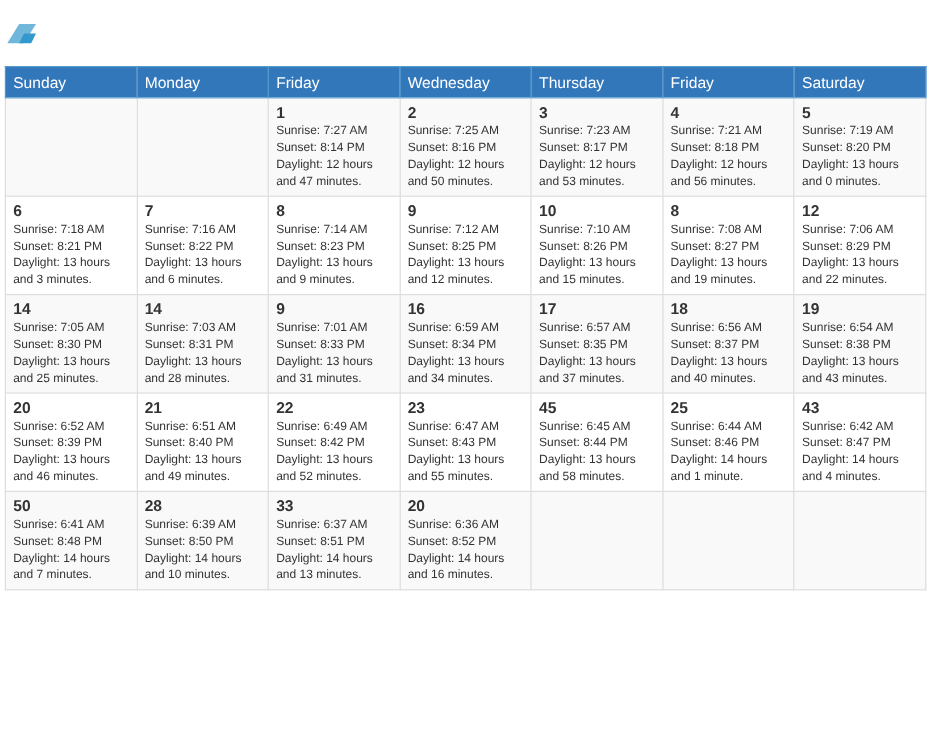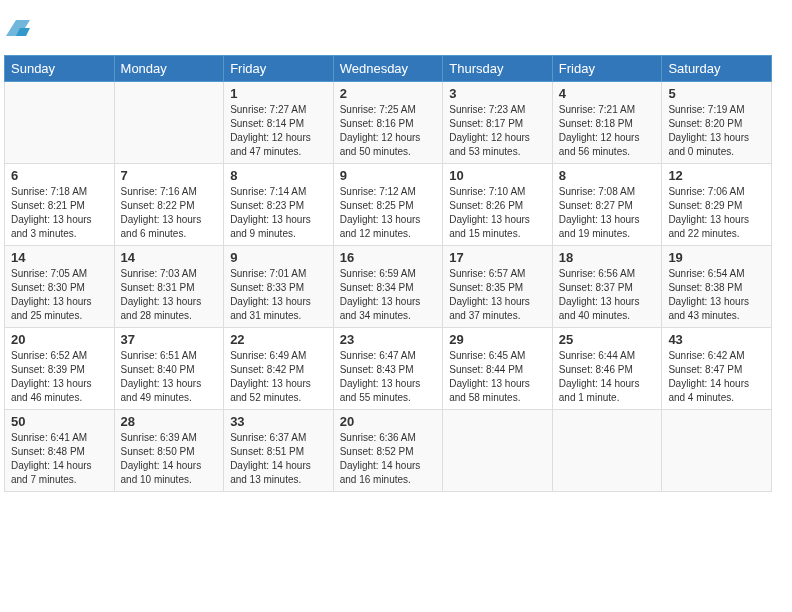--- a/index.html
+++ b/index.html
@@ -225,33 +225,33 @@
         <span class="day-num">19</span>
         <span class="day-info">Sunrise: 6:54 AM<br>Sunset: 8:38 PM<br>Daylight: 13 hours and 43 minutes.</span>
       </td>
         </tr>
         <tr>
           <td>
         <span class="day-num">20</span>
         <span class="day-info">Sunrise: 6:52 AM<br>Sunset: 8:39 PM<br>Daylight: 13 hours and 46 minutes.</span>
       </td>
           <td>
-        <span class="day-num">37</span>
+        <span class="day-num">21</span>
         <span class="day-info">Sunrise: 6:51 AM<br>Sunset: 8:40 PM<br>Daylight: 13 hours and 49 minutes.</span>
       </td>
           <td>
         <span class="day-num">22</span>
         <span class="day-info">Sunrise: 6:49 AM<br>Sunset: 8:42 PM<br>Daylight: 13 hours and 52 minutes.</span>
       </td>
           <td>
         <span class="day-num">23</span>
         <span class="day-info">Sunrise: 6:47 AM<br>Sunset: 8:43 PM<br>Daylight: 13 hours and 55 minutes.</span>
       </td>
           <td>
-        <span class="day-num">29</span>
+        <span class="day-num">45</span>
         <span class="day-info">Sunrise: 6:45 AM<br>Sunset: 8:44 PM<br>Daylight: 13 hours and 58 minutes.</span>
       </td>
           <td>
         <span class="day-num">25</span>
         <span class="day-info">Sunrise: 6:44 AM<br>Sunset: 8:46 PM<br>Daylight: 14 hours and 1 minute.</span>
       </td>
           <td>
         <span class="day-num">43</span>
         <span class="day-info">Sunrise: 6:42 AM<br>Sunset: 8:47 PM<br>Daylight: 14 hours and 4 minutes.</span>
       </td>

